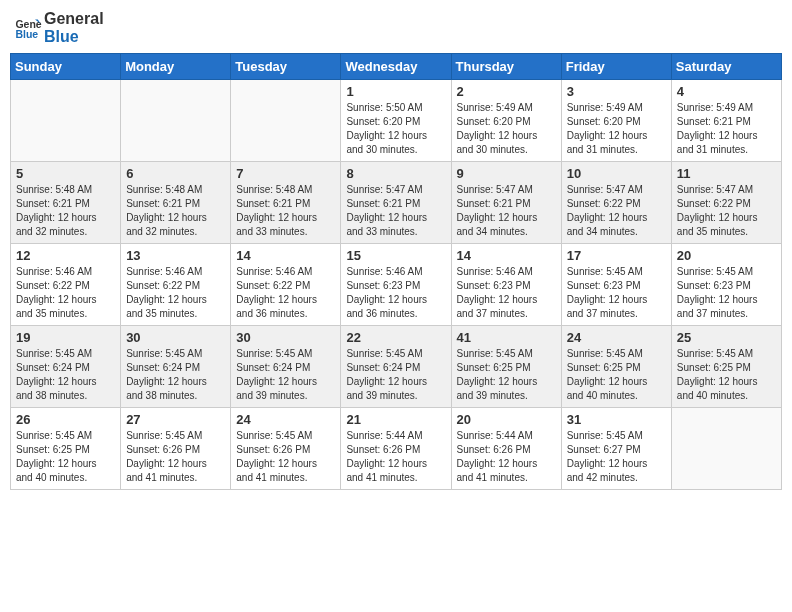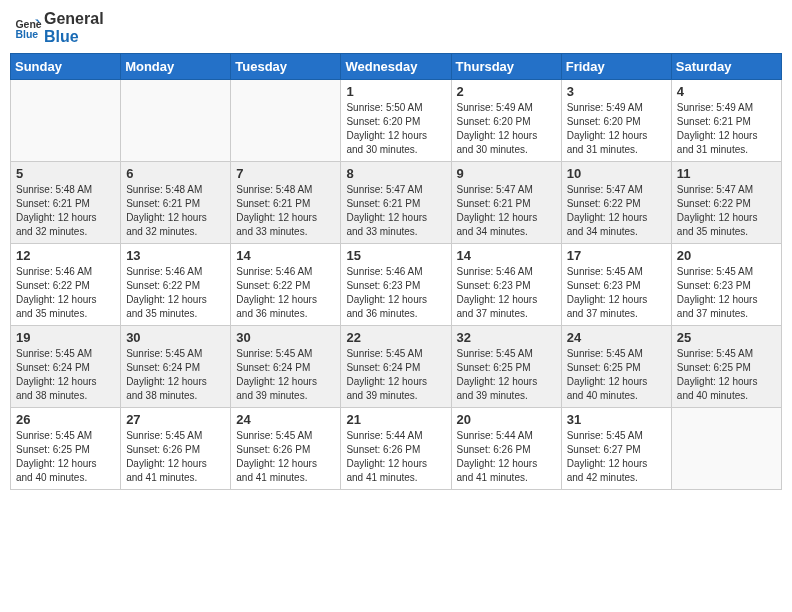--- a/index.html
+++ b/index.html
@@ -258,21 +258,21 @@
 Sunset: 6:24 PM
 Daylight: 12 hours and 39 minutes.</div>
         </td>
         <td>
           <span class="day-num">22</span>
           <div class="day-info" style="white-space: pre-line;">Sunrise: 5:45 AM
 Sunset: 6:24 PM
 Daylight: 12 hours and 39 minutes.</div>
         </td>
         <td>
-          <span class="day-num">32</span>
+          <span class="day-num">41</span>
           <div class="day-info" style="white-space: pre-line;">Sunrise: 5:45 AM
 Sunset: 6:25 PM
 Daylight: 12 hours and 39 minutes.</div>
         </td>
         <td>
           <span class="day-num">24</span>
           <div class="day-info" style="white-space: pre-line;">Sunrise: 5:45 AM
 Sunset: 6:25 PM
 Daylight: 12 hours and 40 minutes.</div>
         </td>

